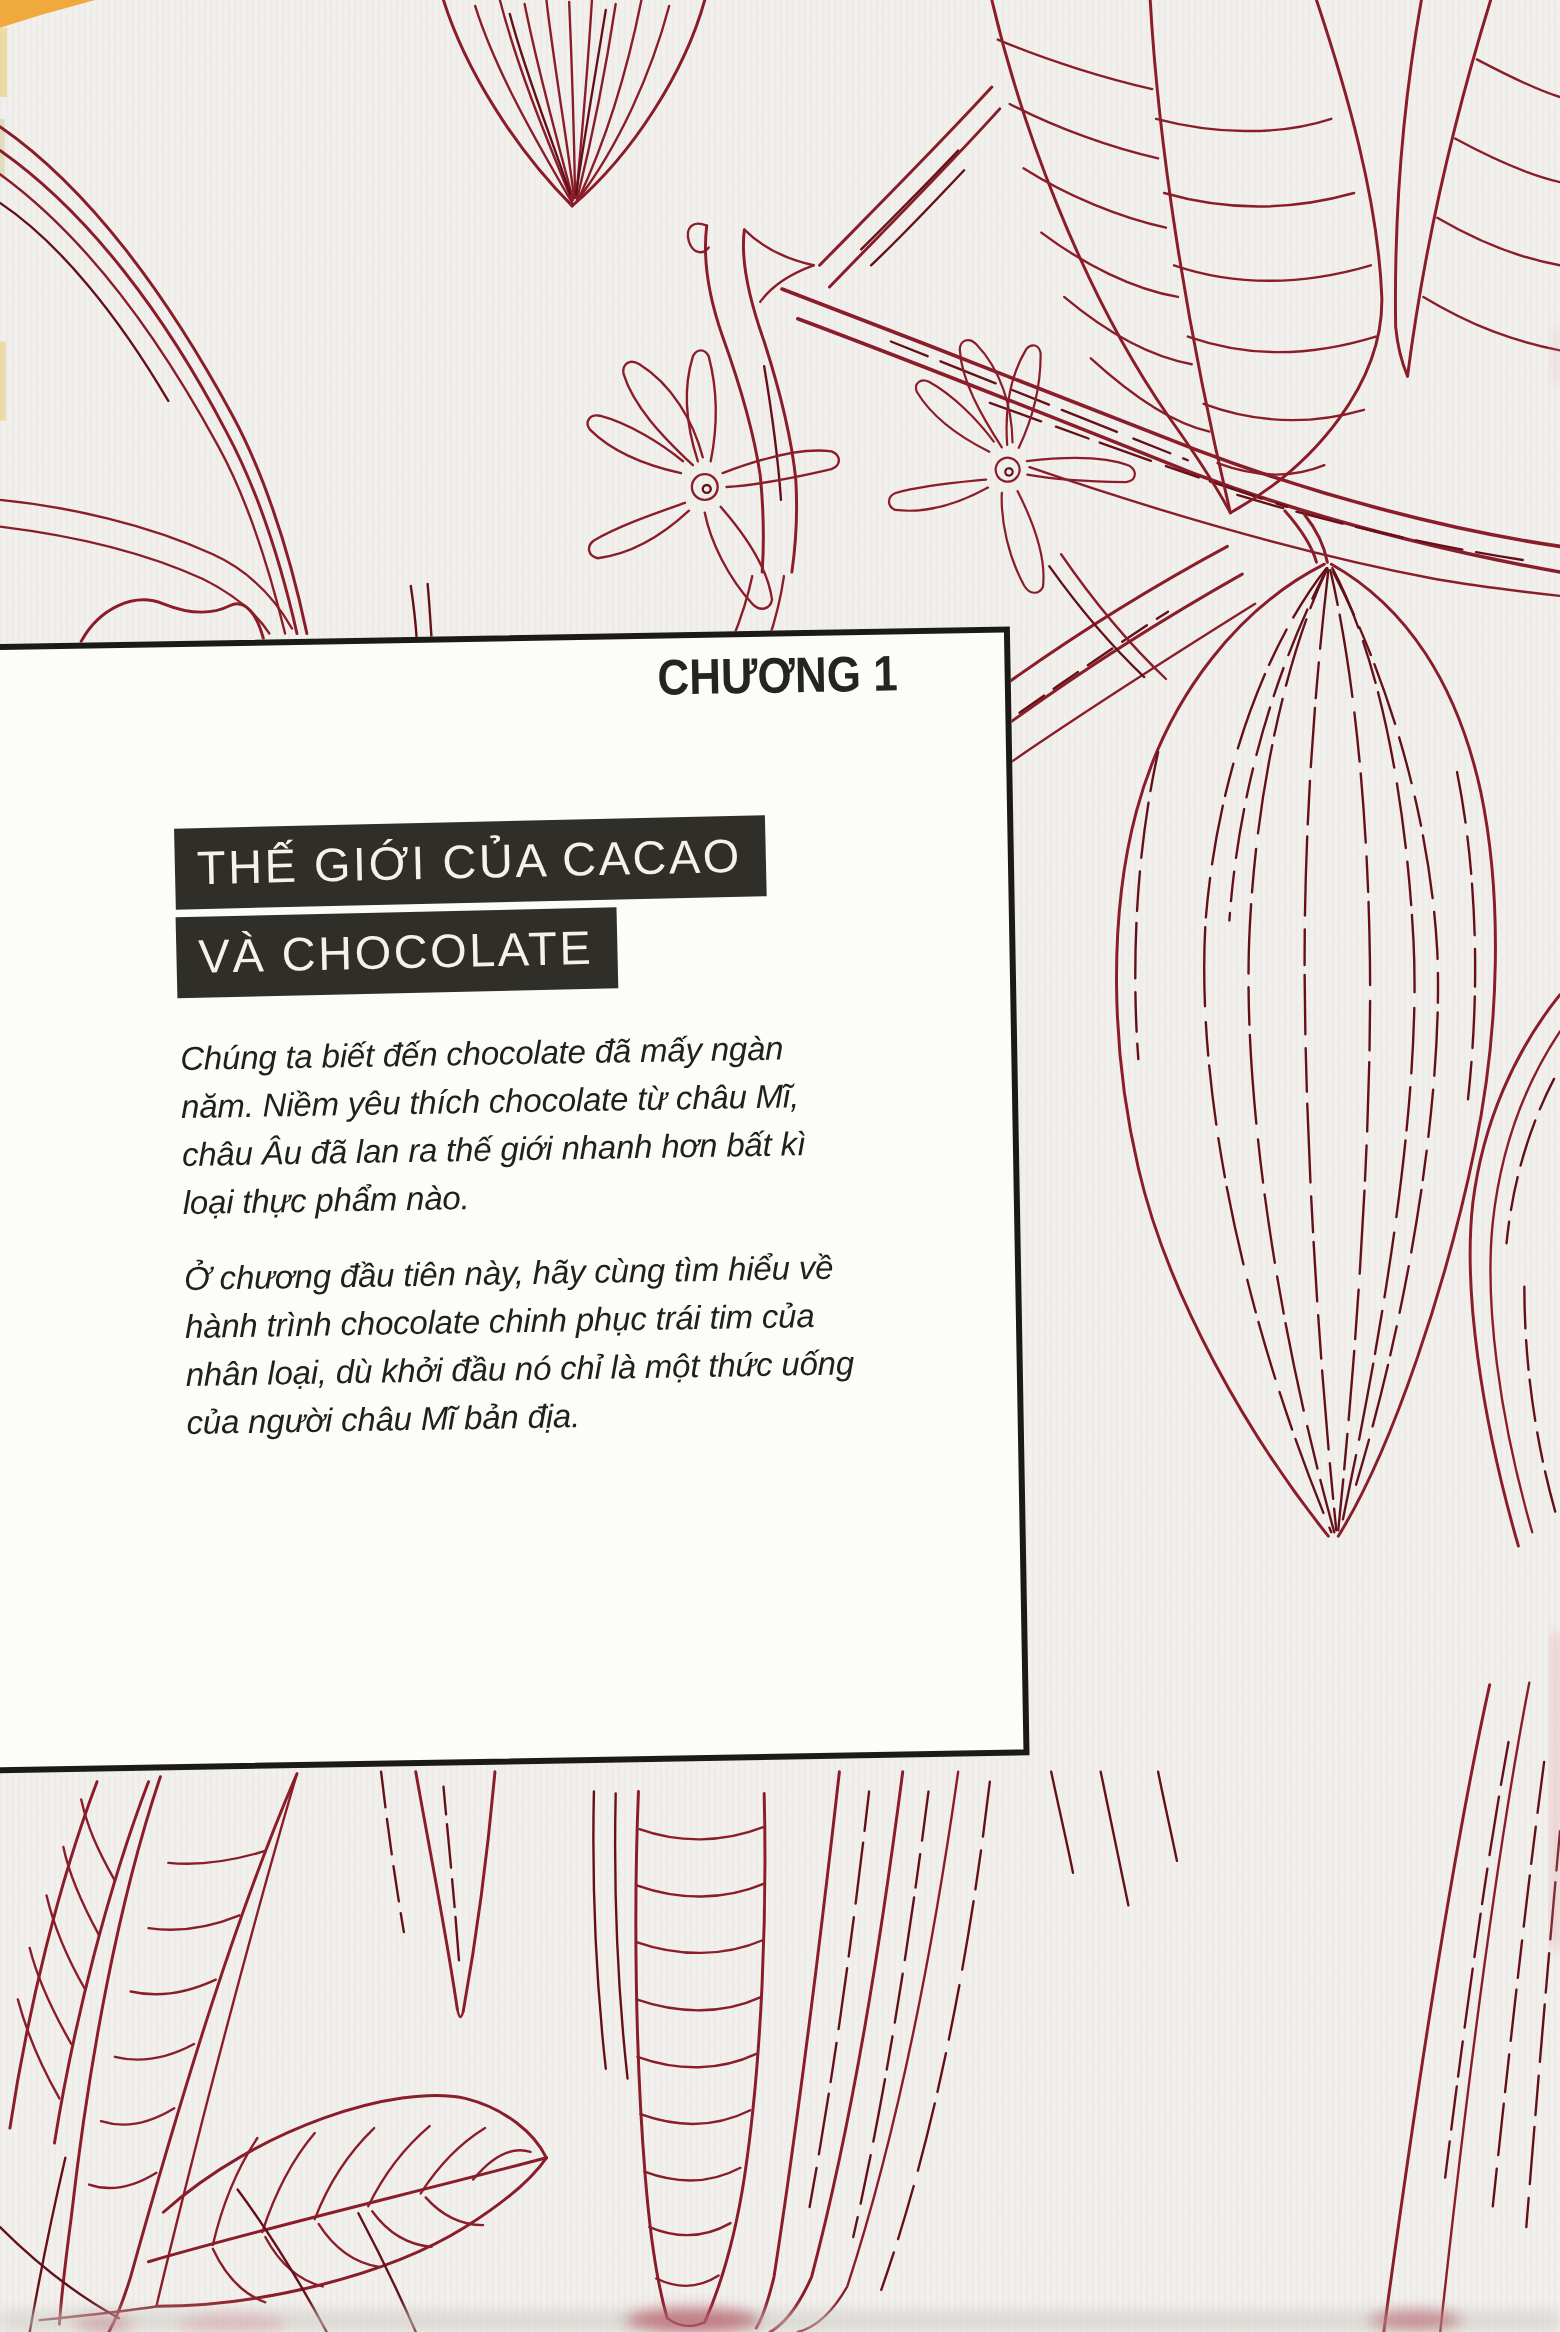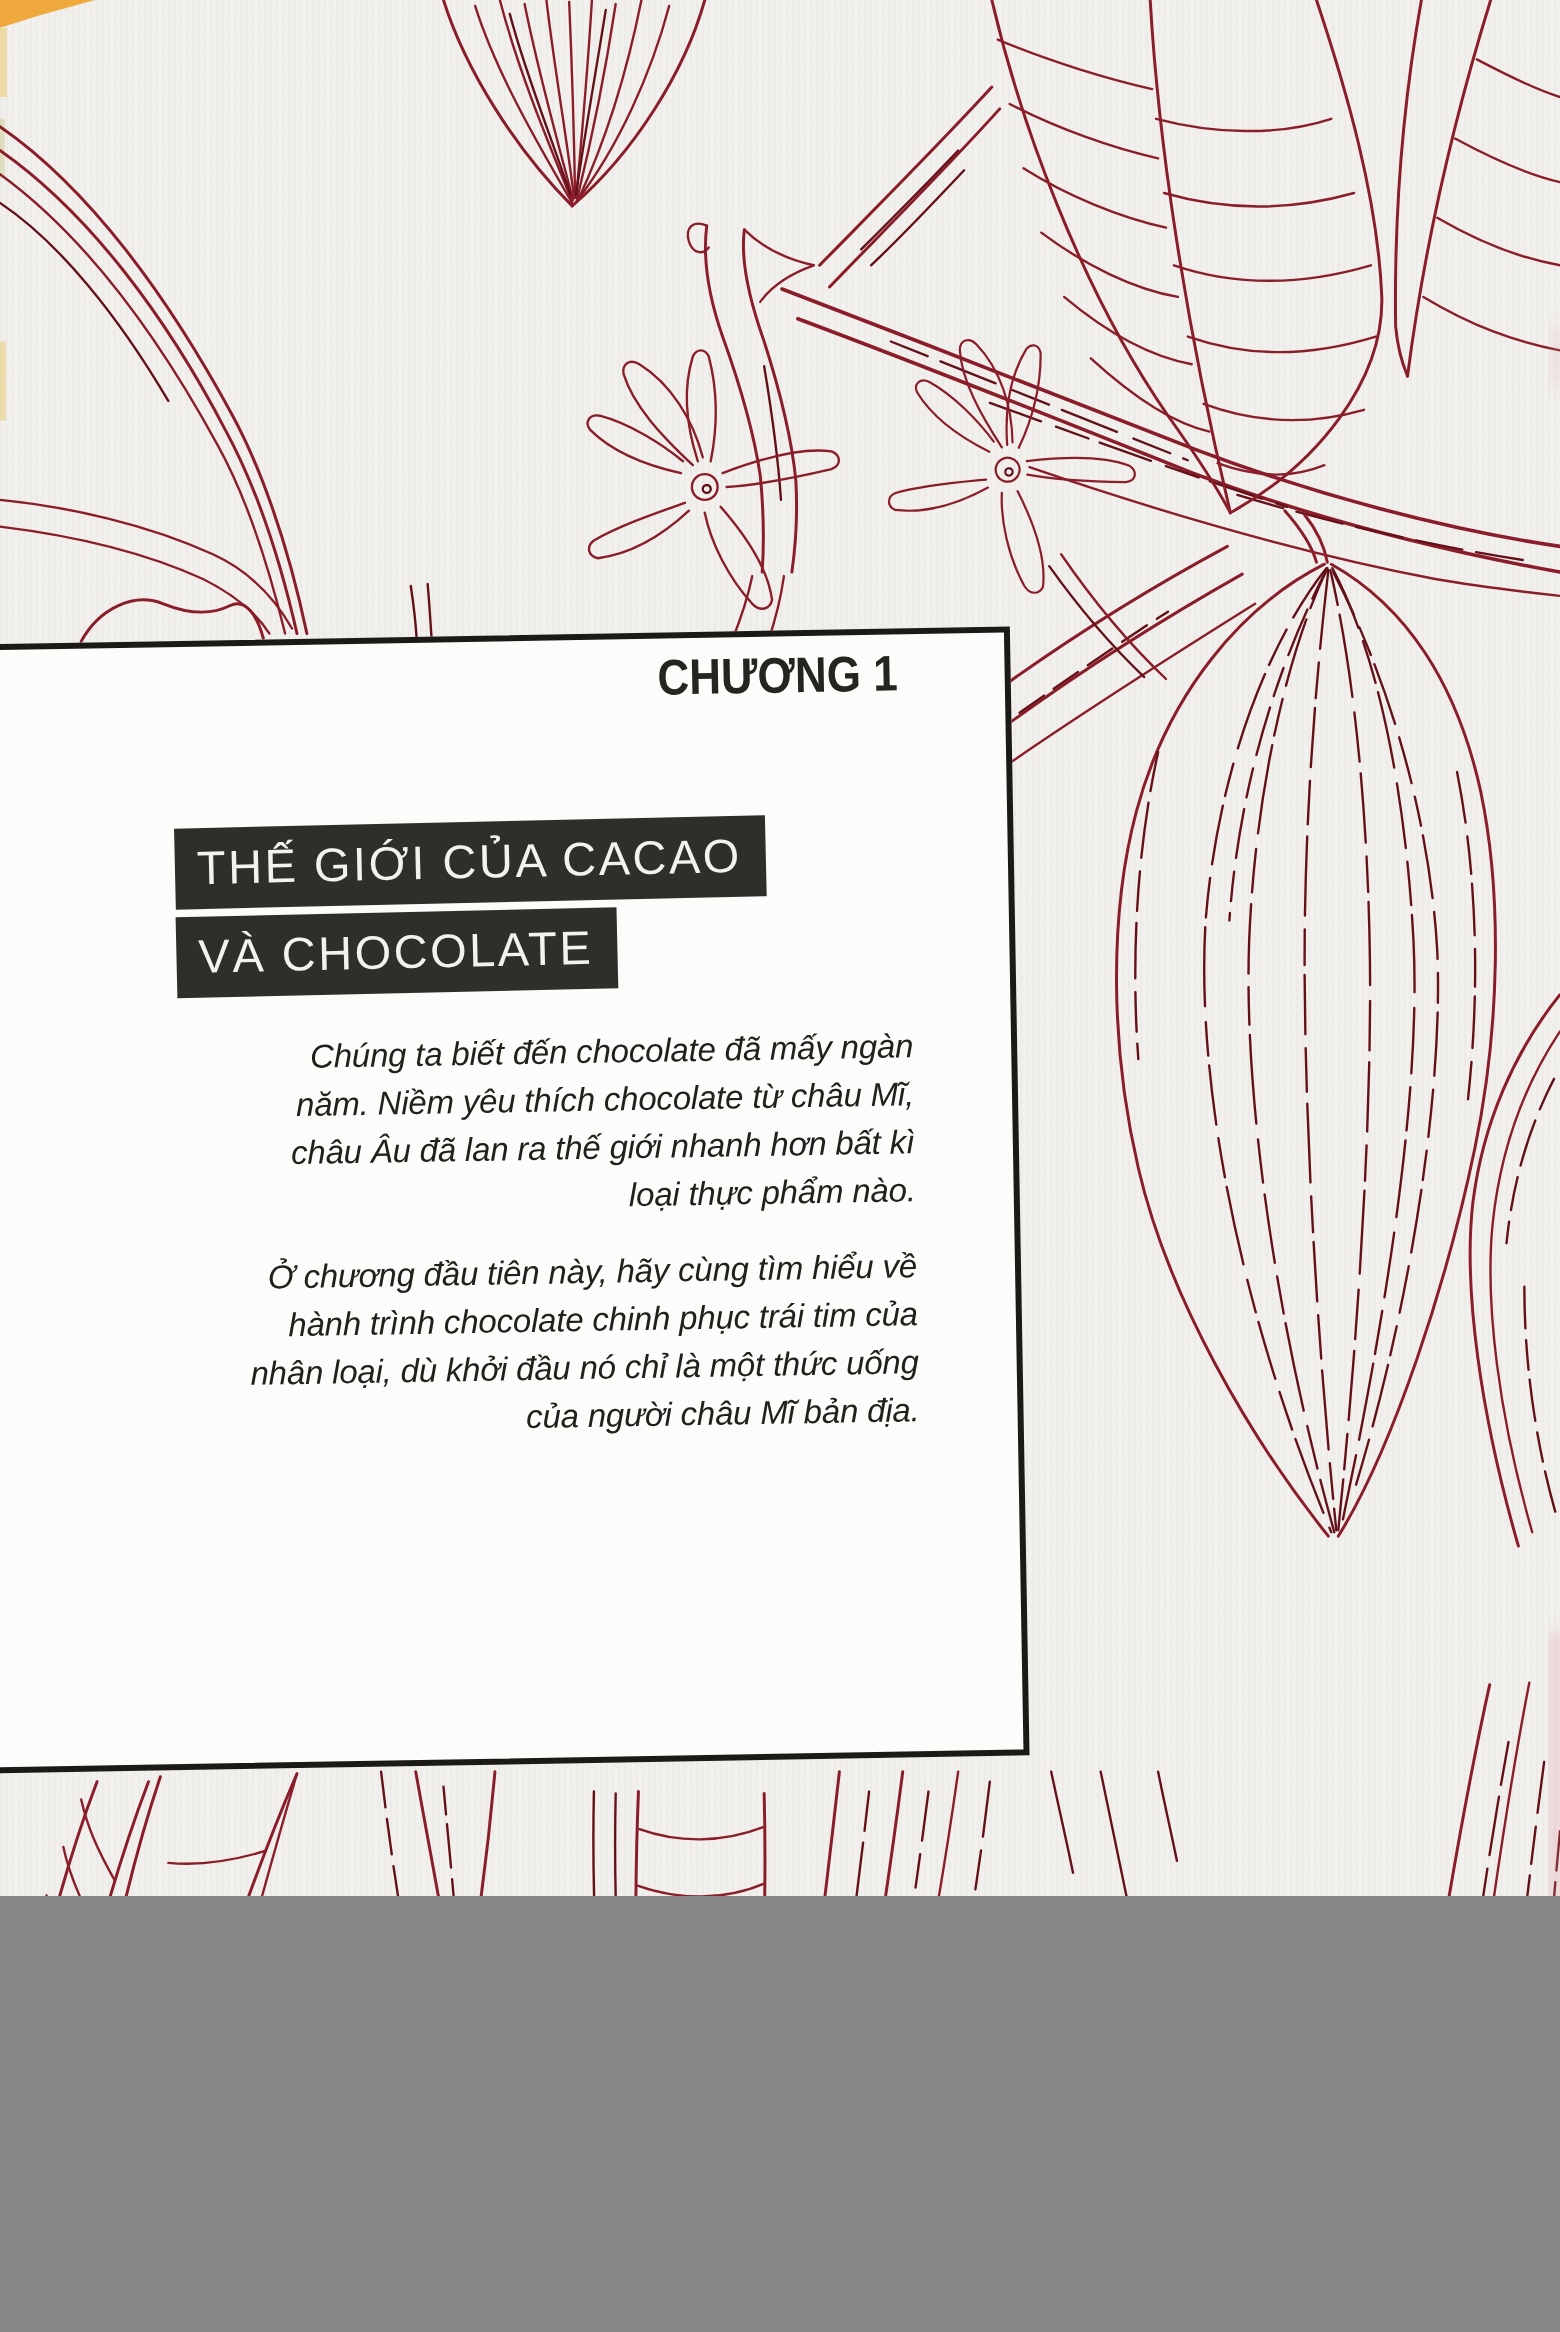--- a/index.html
+++ b/index.html
@@ -4,25 +4,24 @@
 <style>
   :root{
     --line:#8a1d29; --line-dark:#641019;
     --paper:#f2f1ee; --box-bg:#fcfcfa; --box-border:#1b1a17;
     --block-bg:#2f2e29; --block-text:#f4f2ec; --body-text:#21201c;
     --accent:#f0a93c;
   }
   html,body{margin:0;padding:0;}
   body{font-family:"Liberation Sans",sans-serif;background:#888;}
   #page{
-    position:relative;width:1560px;height:1896px;overflow:hidden;
+    position:relative;width:1560px;height:2332px;overflow:hidden;
     background:
       repeating-linear-gradient(90deg, rgba(60,58,54,0.025) 0 2px, rgba(0,0,0,0) 2px 6px),
       var(--paper);
-    text-align: right;
   }
   #art{position:absolute;left:0;top:0;z-index:1;}
   .st{stroke:var(--line);fill:none;stroke-width:3;stroke-linecap:round;stroke-linejoin:round;}
   .st2{stroke:var(--line-dark);fill:none;stroke-width:2.4;stroke-linecap:round;}
   .thin{stroke-width:2.4;}
   .thick{stroke-width:3.6;}
   #card{
     position:absolute;z-index:2;
     left:-51px;top:645px;width:1061px;height:1129px;
     background:var(--box-bg);

